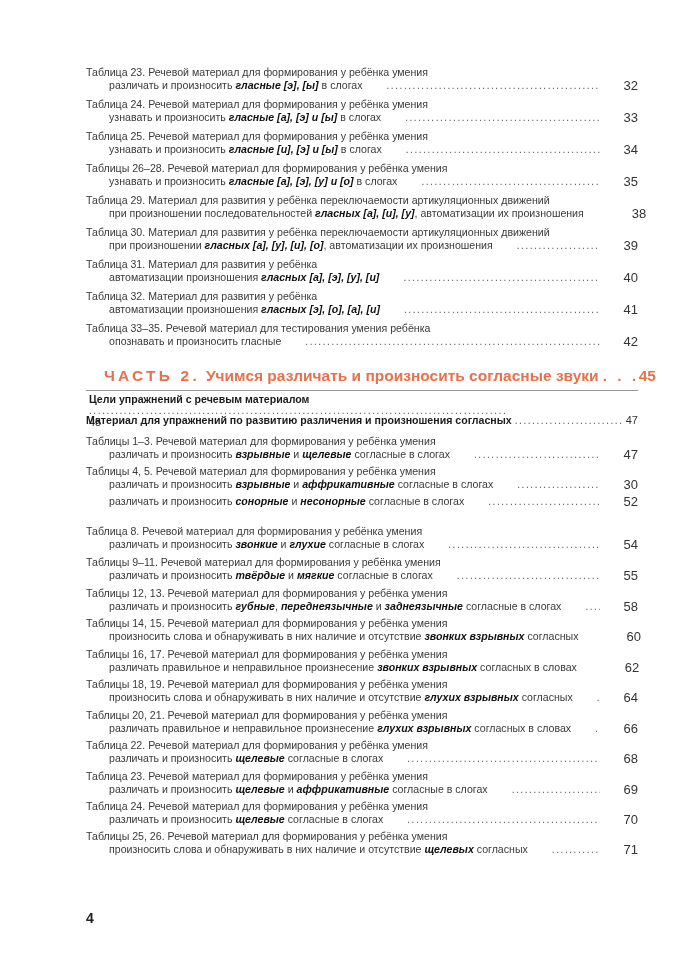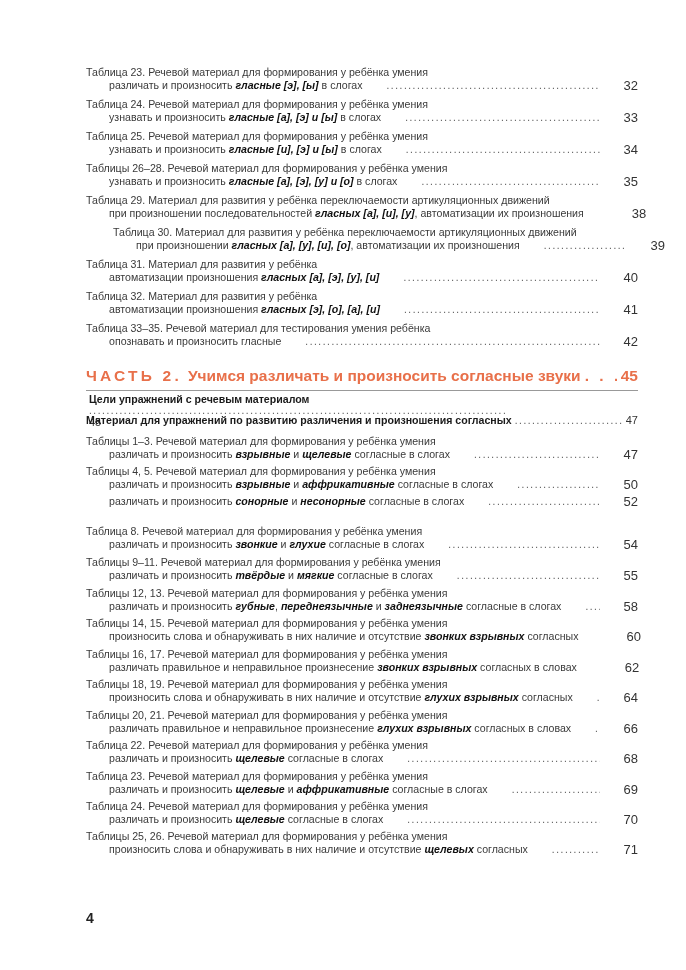--- a/index.html
+++ b/index.html
@@ -87,21 +87,21 @@
         </div>
       </div>
       <div class="entry" style="top: 194px;">
         <div class="l1">Таблица 29. Материал для развития у ребёнка переключаемости артикуляционных движений</div>
         <div class="l2">
           <span class="text"><span>при произношении последовательностей </span><span class="b">гласных [а], [и], [у]</span><span>, автоматизации их произношения</span></span>
           <span class="dots"></span>
           <span class="pg">38</span>
         </div>
       </div>
-      <div class="entry" style="top: 226px; margin-left: 27px;">
+      <div class="entry" style="top: 226px;">
         <div class="l1">Таблица 30. Материал для развития у ребёнка переключаемости артикуляционных движений</div>
         <div class="l2">
           <span class="text"><span>при произношении </span><span class="b">гласных [а], [у], [и], [о]</span><span>, автоматизации их произношения</span></span>
           <span class="dots"></span>
           <span class="pg">39</span>
         </div>
       </div>
       <div class="entry" style="top: 258px;">
         <div class="l1">Таблица 31. Материал для развития у ребёнка</div>
         <div class="l2">
@@ -119,21 +119,21 @@
         </div>
       </div>
       <div class="entry" style="top: 322px;">
         <div class="l1">Таблица 33–35. Речевой материал для тестирования умения ребёнка</div>
         <div class="l2">
           <span class="text"><span>опознавать и произносить гласные</span></span>
           <span class="dots"></span>
           <span class="pg">42</span>
         </div>
       </div>
-      <div class="part" style="top: 367px;">
+      <div class="part" style="top: 367px; margin-left: 18px;">
         <span class="part-label">ЧАСТЬ 2.</span>
         <span class="part-title">Учимся различать и произносить согласные звуки</span>
         <span class="dots"></span>
         <span class="pg">45</span>
       </div>
       <div class="rule" style="top: 390px;"></div>
       <div class="bold-entry" style="top: 393px; flex-direction: column;">
         <span class="text">Цели упражнений с речевым материалом</span>
         <span class="dots"></span>
         <span class="pg">45</span>
@@ -149,21 +149,21 @@
           <span class="text"><span>различать и произносить </span><span class="b">взрывные</span><span> и </span><span class="b">щелевые</span><span> согласные в слогах</span></span>
           <span class="dots"></span>
           <span class="pg">47</span>
         </div>
       </div>
       <div class="entry" style="top: 465px;">
         <div class="l1">Таблицы 4, 5. Речевой материал для формирования у ребёнка умения</div>
         <div class="l2">
           <span class="text"><span>различать и произносить </span><span class="b">взрывные</span><span> и </span><span class="b">аффрикативные</span><span> согласные в слогах</span></span>
           <span class="dots"></span>
-          <span class="pg">50</span>
+          <span class="pg">30</span>
         </div>
       </div>
       <div class="entry" style="top: 495px;">
         <div class="l2">
           <span class="text"><span>различать и произносить </span><span class="b">сонорные</span><span> и </span><span class="b">несонорные</span><span> согласные в слогах</span></span>
           <span class="dots"></span>
           <span class="pg">52</span>
         </div>
       </div>
       <div class="entry" style="top: 525px;">

